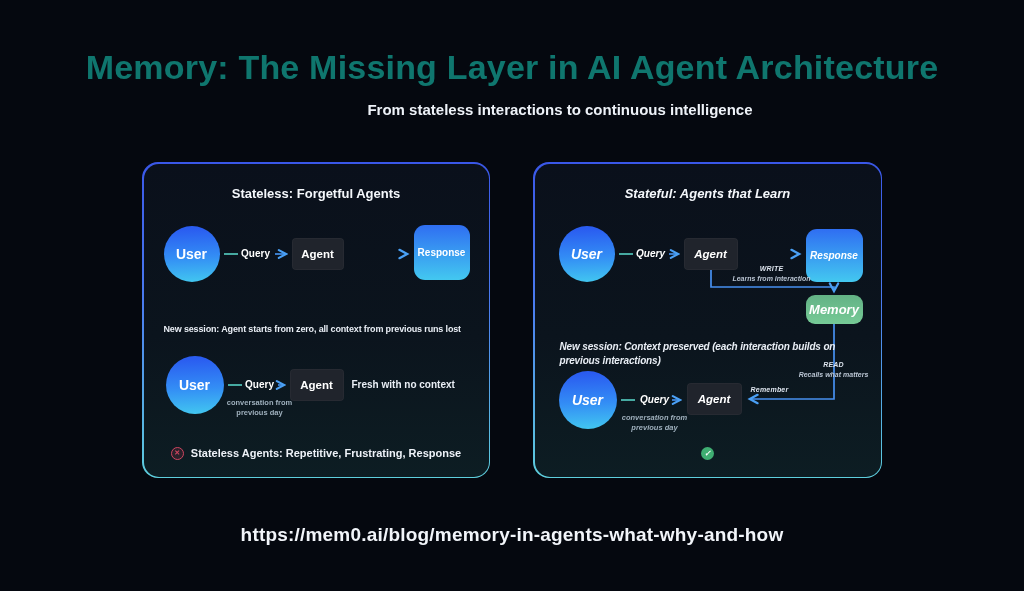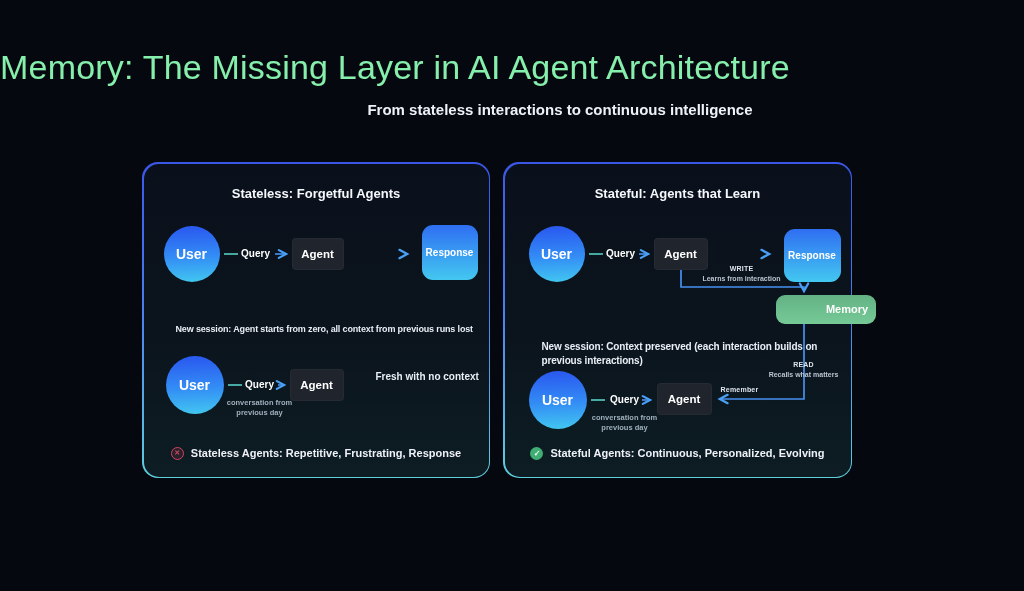--- a/index.html
+++ b/index.html
@@ -1,54 +1,54 @@
 <!DOCTYPE html>
 <html><head>
 <meta charset="utf-8">
 <style>
   html,body{margin:0;padding:0;background:#05080f;width:1024px;height:591px;overflow:hidden;
     font-family:"Liberation Sans",sans-serif;-webkit-font-smoothing:antialiased;}
   .stage{position:relative;width:1024px;height:591px;background:#05080f;}
 
   
-  .hdr-title{position:absolute;top:48px;left:0;width:1024px;text-align:left;
-    color:#86efac;font-size:34px;font-weight:400;letter-spacing:.2px;}
+  .hdr-title{position:absolute;top:48px;left:0;width:1024px;text-align:center;
+    color:#0f766e;font-size:34px;font-weight:700;letter-spacing:.2px;}
   .hdr-sub{position:absolute;top:101px;left:0;width:1024px;text-align:center;
     color:#eef2f8;font-size:15px;font-weight:700;padding-left:48px;}
 
   
   .panel-frame{position:absolute;border-radius:16px;padding:1.5px;
     background:linear-gradient(180deg,#3a57e8 0%,#4a7cf0 45%,#5ecfdd 100%);}
   .pf-left{left:142px;top:162px;width:345px;height:313px;}
-  .pf-right{left:503px;top:162px;width:346px;height:313px;}
+  .pf-right{left:533px;top:162px;width:346px;height:313px;font-style:italic;}
   .panel{position:relative;width:100%;height:100%;border-radius:15px;
     background:linear-gradient(180deg,#0a101b 0%,#0b141d 55%,#0d1d23 100%);}
 
   .panel-title{position:absolute;top:22px;left:0;width:100%;text-align:center;
     color:#f5f8fc;font-size:13px;font-weight:700;}
 
   .lines-svg{position:absolute;left:0;top:0;z-index:1;}
   .abs{position:absolute;z-index:2;}
 
   .node-user{width:56px;height:56px;border-radius:50%;
     background:linear-gradient(178deg,#2a5cf0 6%,#338df5 55%,#42c8f0 100%);
     display:flex;align-items:center;justify-content:center;
     color:#fff;font-size:14px;font-weight:700;}
   .node-user.big{width:58px;height:58px;}
   .node-agent{background:#20242c;border-radius:4px;display:flex;align-items:center;
     justify-content:center;color:#fff;font-size:11.5px;font-weight:700;
     box-shadow:0 0 0 1px rgba(255,255,255,.03) inset;}
   .node-response{background:linear-gradient(180deg,#2f6ef2,#43c8f0);border-radius:11px;
-    display:flex;align-items:center;justify-content:center;color:#fff;font-size:10px;font-weight:700;margin-left:8px;}
+    display:flex;align-items:center;justify-content:center;color:#fff;font-size:10px;font-weight:700;}
   .node-memory{background:linear-gradient(180deg,#63b285,#76ca96);border-radius:9px;
-    display:flex;align-items:center;justify-content:center;color:#fff;font-size:11px;font-weight:700;padding-left:43px;}
+    display:flex;align-items:center;justify-content:center;color:#fff;font-size:13px;font-weight:700;}
 
   .q-label{color:#fff;font-size:10px;font-weight:700;text-align:center;}
   .q-note{color:#9fb0bd;font-size:7.5px;font-weight:600;line-height:1.4;text-align:center;}
-  .session-note{color:#e9eef5;font-size:9px;font-weight:700;letter-spacing:-.15px;white-space:nowrap;margin-left:12px;}
+  .session-note{color:#e9eef5;font-size:9px;font-weight:700;letter-spacing:-.15px;white-space:nowrap;}
   .session-note.wrap{white-space:normal;line-height:1.4;font-size:10px;}
   .fresh-note{color:#e9eef5;font-size:10px;font-weight:700;white-space:nowrap;}
   .tiny-wrap{text-align:center;line-height:1.5;}
   .tiny-label{color:#dde4ee;font-size:7px;font-weight:700;letter-spacing:.2px;}
   .tiny-note{color:#b9c4d2;font-size:7px;font-weight:600;}
 
   .verdict{position:absolute;left:0;width:100%;top:283px;display:flex;align-items:center;
     justify-content:center;gap:7px;z-index:2;}
   .verdict-text{color:#eef2f8;font-size:11px;font-weight:700;}
   .icon-cross{width:13px;height:13px;border-radius:50%;border:1.5px solid #cf4560;
@@ -103,21 +103,21 @@
       <div class="abs q-label" style="left:92px;top:84px;width:40px;">Query</div>
       <div class="abs node-agent" style="left:148px;top:74px;width:52px;height:32px;">Agent</div>
       <div class="abs node-response" style="left:270px;top:61px;width:56px;height:55px;">Response</div>
 
       <div class="abs session-note" style="left:20px;top:160px;">New session: Agent starts from zero, all context from previous runs lost</div>
 
       <div class="abs node-user big" style="left:22px;top:192px;">User</div>
       <div class="abs q-label" style="left:96px;top:215px;width:40px;">Query</div>
       <div class="abs q-note" style="left:74px;top:234px;width:84px;">conversation from previous day</div>
       <div class="abs node-agent" style="left:146px;top:205px;width:54px;height:32px;">Agent</div>
-      <div class="abs fresh-note" style="left:208px;top:207px;margin-left:24px;">Fresh with no context</div>
+      <div class="abs fresh-note" style="left:208px;top:215px;">Fresh with no context</div>
 
       <div class="verdict">
         <span class="icon-cross">✕</span>
         <span class="verdict-text">Stateless Agents: Repetitive, Frustrating, Response</span>
       </div>
     </div>
   </div>
 
   <div class="panel-frame pf-right">
     <div class="panel">
@@ -175,19 +175,19 @@
 
       <div class="abs tiny-label" style="left:190px;top:222px;width:90px;text-align:center;">Remember</div>
 
       <div class="abs node-user big" style="left:24px;top:207px;">User</div>
       <div class="abs q-label" style="left:100px;top:230px;width:40px;">Query</div>
       <div class="abs q-note" style="left:78px;top:249px;width:84px;">conversation from previous day</div>
       <div class="abs node-agent" style="left:152px;top:219px;width:55px;height:32px;">Agent</div>
 
       <div class="verdict">
         <span class="icon-check">✓</span>
-        <span class="verdict-text">Stateful Agents: Continuous, Personalized, Evolving</span>
       </div>
     </div>
   </div>
 
+  <div class="footer-url">https://mem0.ai/blog/memory-in-agents-what-why-and-how</div>
 
 </div>
 
 </body></html>

